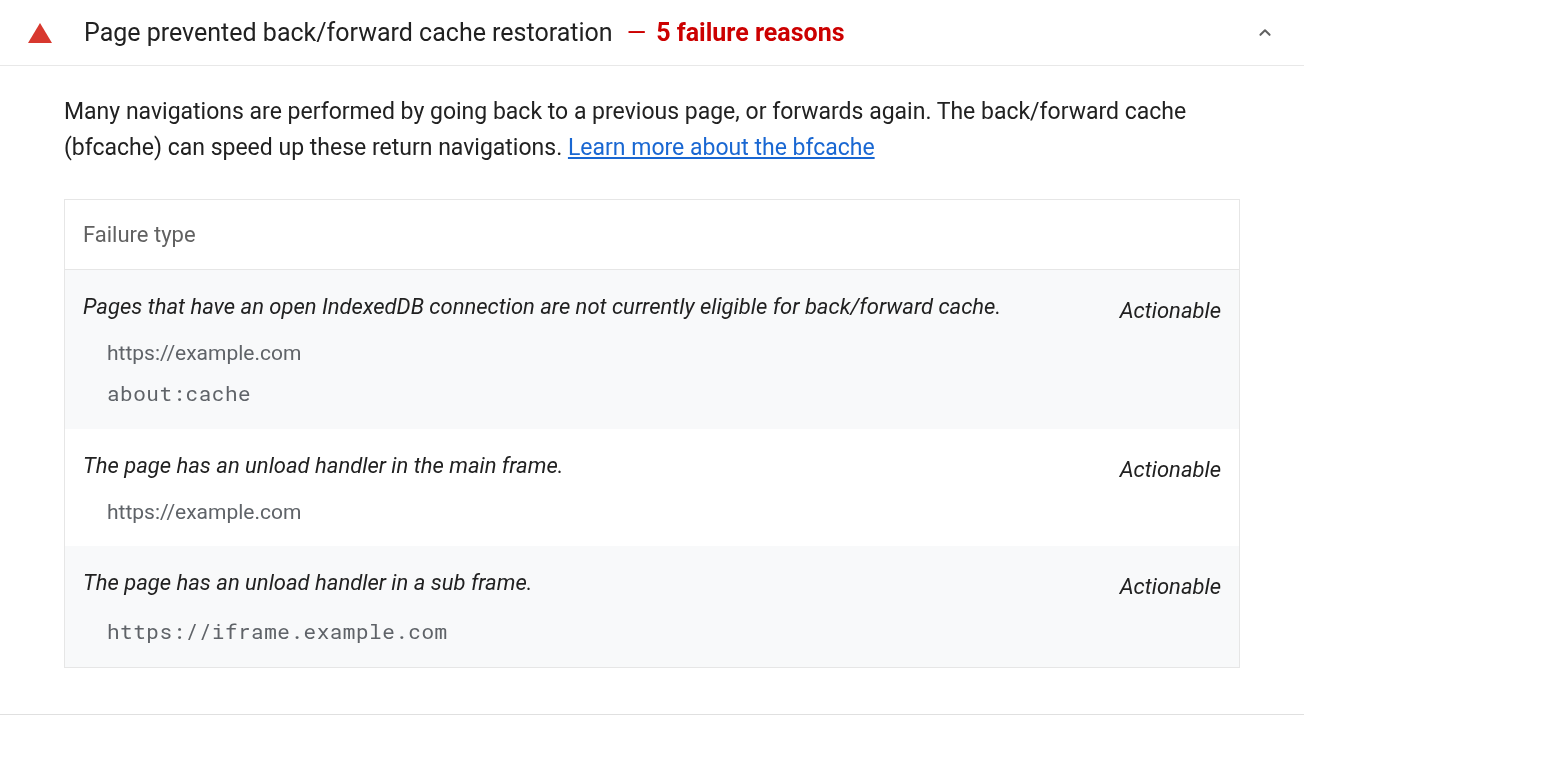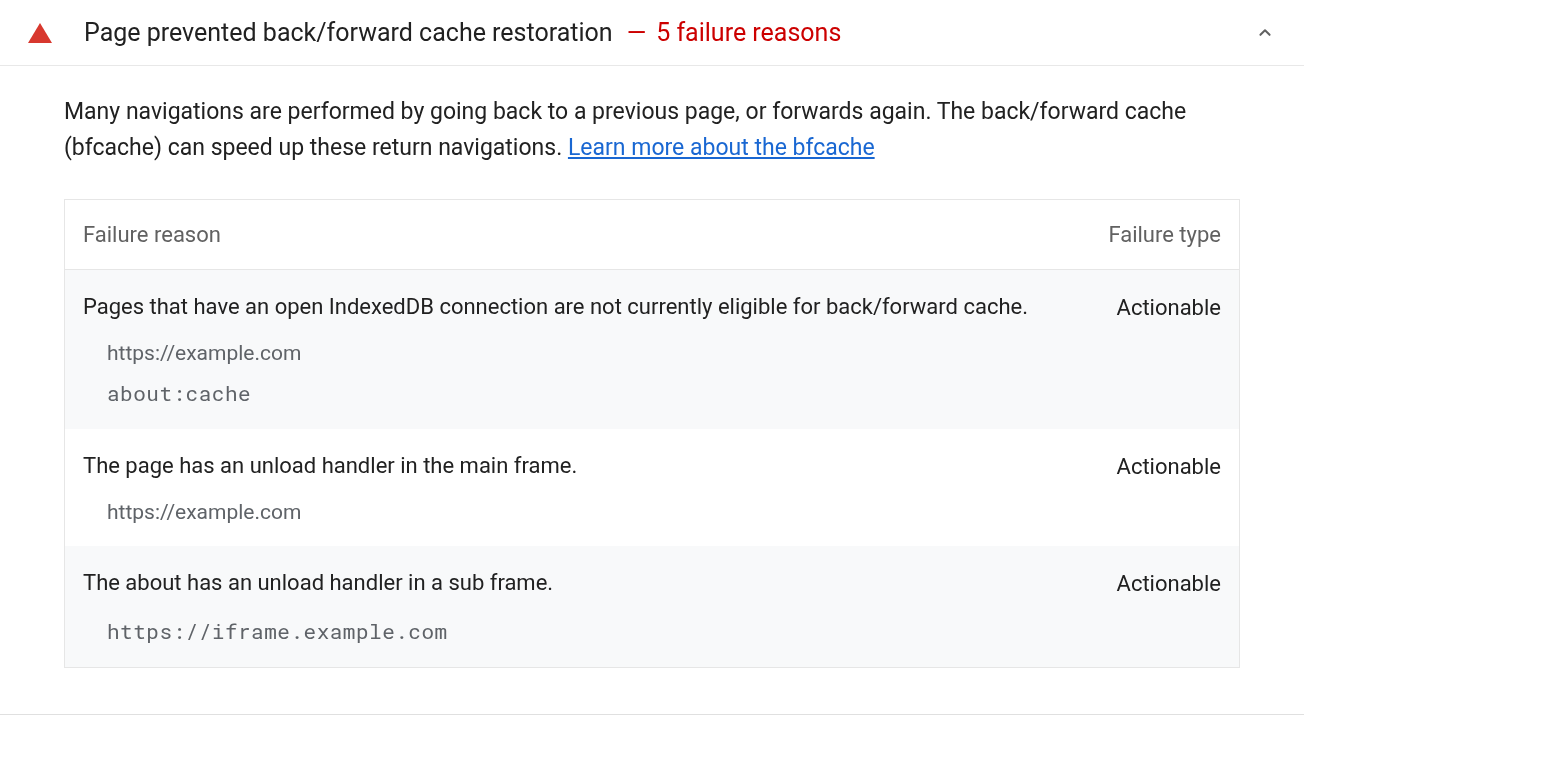--- a/index.html
+++ b/index.html
@@ -38,21 +38,21 @@
     }
     .header-dash {
       color: #cc0000;
       font-size: 25px;
       margin: 0 10px 0 14px;
       font-weight: 400;
     }
     .header-count {
       color: #cc0000;
       font-size: 25px;
-      font-weight: 400;
+      font-weight: 700;
     }
     .chevron {
       margin-left: auto;
       color: #616161;
       display: flex;
       align-items: center;
       cursor: pointer;
     }
     .chevron svg {
       width: 22px;
@@ -93,22 +93,23 @@
       text-align: right;
     }
     .row {
       padding: 22px 18px 22px 18px;
     }
     .row-alt {
       background: #f8f9fa;
     }
     .row-top {
       display: flex;
-      align-items: center;
+      align-items: flex-end;
       margin-bottom: 18px;
+      font-style: italic;
     }
     .row-reason {
       flex: 1;
       color: #212121;
       font-size: 22px;
       line-height: 1.4;
       padding-right: 20px;
     }
     .row-type {
       color: #212121;
@@ -153,21 +154,20 @@
     </span>
   </div>
 
   <div class="body">
     <p class="description">
       <span>Many navigations are performed by going back to a previous page, or forwards again. The back/forward cache (bfcache) can speed up these return navigations. </span><a href="#">Learn more about the bfcache</a>
     </p>
 
     <div class="table">
       <div class="table-header">
-        <div class="th-reason">Failure reason</div>
         <div class="th-type">Failure type</div>
       </div>
       <div id="rows-container">
           <div class="row row-alt">
             <div class="row-top">
               <div class="row-reason">Pages that have an open IndexedDB connection are not currently eligible for back/forward cache.</div>
               <div class="row-type">Actionable</div>
             </div>
             <div class="frames">
               <div class="frame">https://example.com</div>
@@ -178,21 +178,21 @@
             <div class="row-top">
               <div class="row-reason">The page has an unload handler in the main frame.</div>
               <div class="row-type">Actionable</div>
             </div>
             <div class="frames">
               <div class="frame">https://example.com</div>
             </div>
           </div>
           <div class="row row-alt">
             <div class="row-top">
-              <div class="row-reason">The about has an unload handler in a sub frame.</div>
+              <div class="row-reason">The page has an unload handler in a sub frame.</div>
               <div class="row-type">Actionable</div>
             </div>
             <div class="frames">
               <div class="frame mono">https://iframe.example.com</div>
             </div>
           </div>
         </div>
     </div>
   </div>
 

